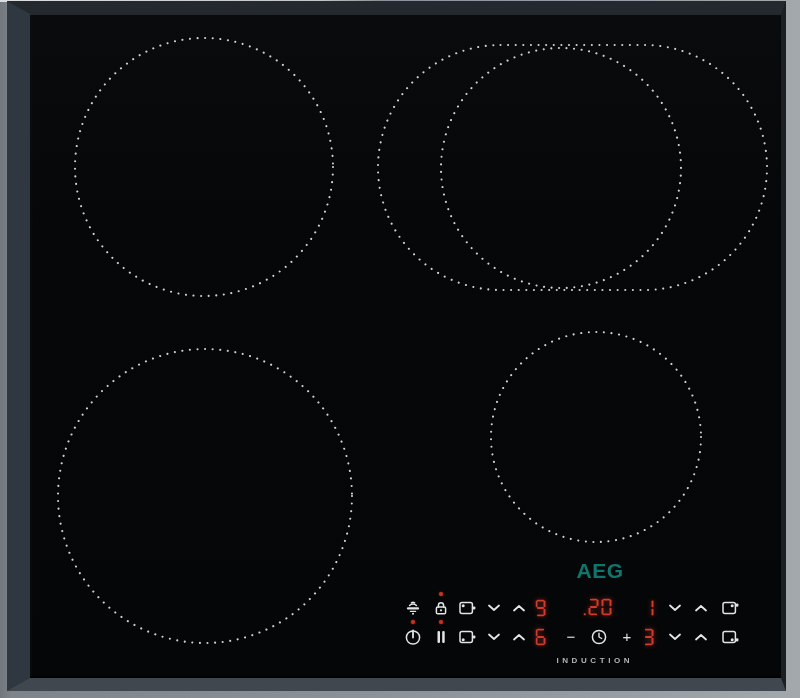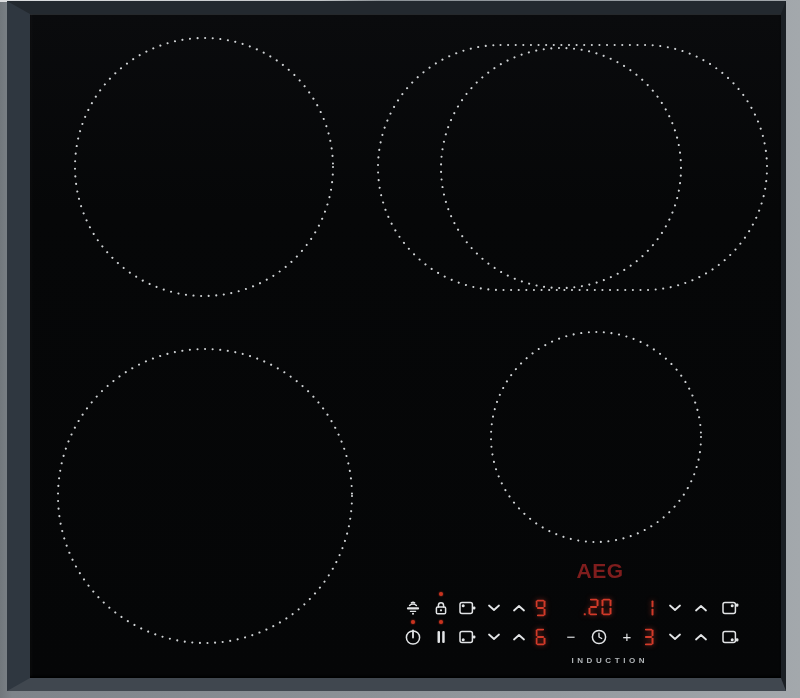--- a/index.html
+++ b/index.html
@@ -19,22 +19,22 @@
   }
   .glass{
     width:100%;height:100%;
     background:linear-gradient(180deg,#0a0b0d 0%,#060708 30%,#050607 100%);
     box-shadow:inset 0 1px 0 rgba(130,140,150,.22), inset 0 -2px 2px rgba(0,0,0,.9), inset 2px 0 2px rgba(255,255,255,.03);
   }
   .rings{position:absolute;left:0;top:0;pointer-events:none;}
   .rings .ring{fill:none;stroke:#e0e3e5;stroke-width:2.1;stroke-linecap:round;
     stroke-dasharray:0.01 7.6;opacity:.93;}
   .logo{position:absolute;left:600px;top:571px;transform:translate(-50%,-50%);
-    color:#7f1d1d;font-weight:700;font-size:21px;letter-spacing:.5px;}
-  .induction{position:absolute;left:608px;top:660px;transform:translate(-50%,-50%);
+    color:#0f766e;font-weight:700;font-size:21px;letter-spacing:.5px;}
+  .induction{position:absolute;left:593px;top:660px;transform:translate(-50%,-50%);
     color:#b2b6b9;font-weight:700;font-size:8px;letter-spacing:3.6px;text-indent:3.6px;}
   .ctl{position:absolute;transform:translate(-50%,-50%);display:flex;align-items:center;justify-content:center;}
   .ctl svg{display:block;}
   .ico{stroke:#e2e4e6;fill:none;stroke-width:1.5;stroke-linecap:round;stroke-linejoin:round;}
   .ico .fill{fill:#e2e4e6;stroke:none;}
   .dot-ind{position:absolute;width:4px;height:4px;border-radius:50%;
     background:#c9331f;box-shadow:0 0 2px rgba(255,60,40,.7);transform:translate(-50%,-50%);}
   .seg7{filter:drop-shadow(0 0 2.5px rgba(255,70,50,.5));}
   .seg7 svg rect{fill:var(--led,#d23a29);}
   .pm{color:#e3e5e7;font-size:15px;font-weight:400;line-height:1;}

